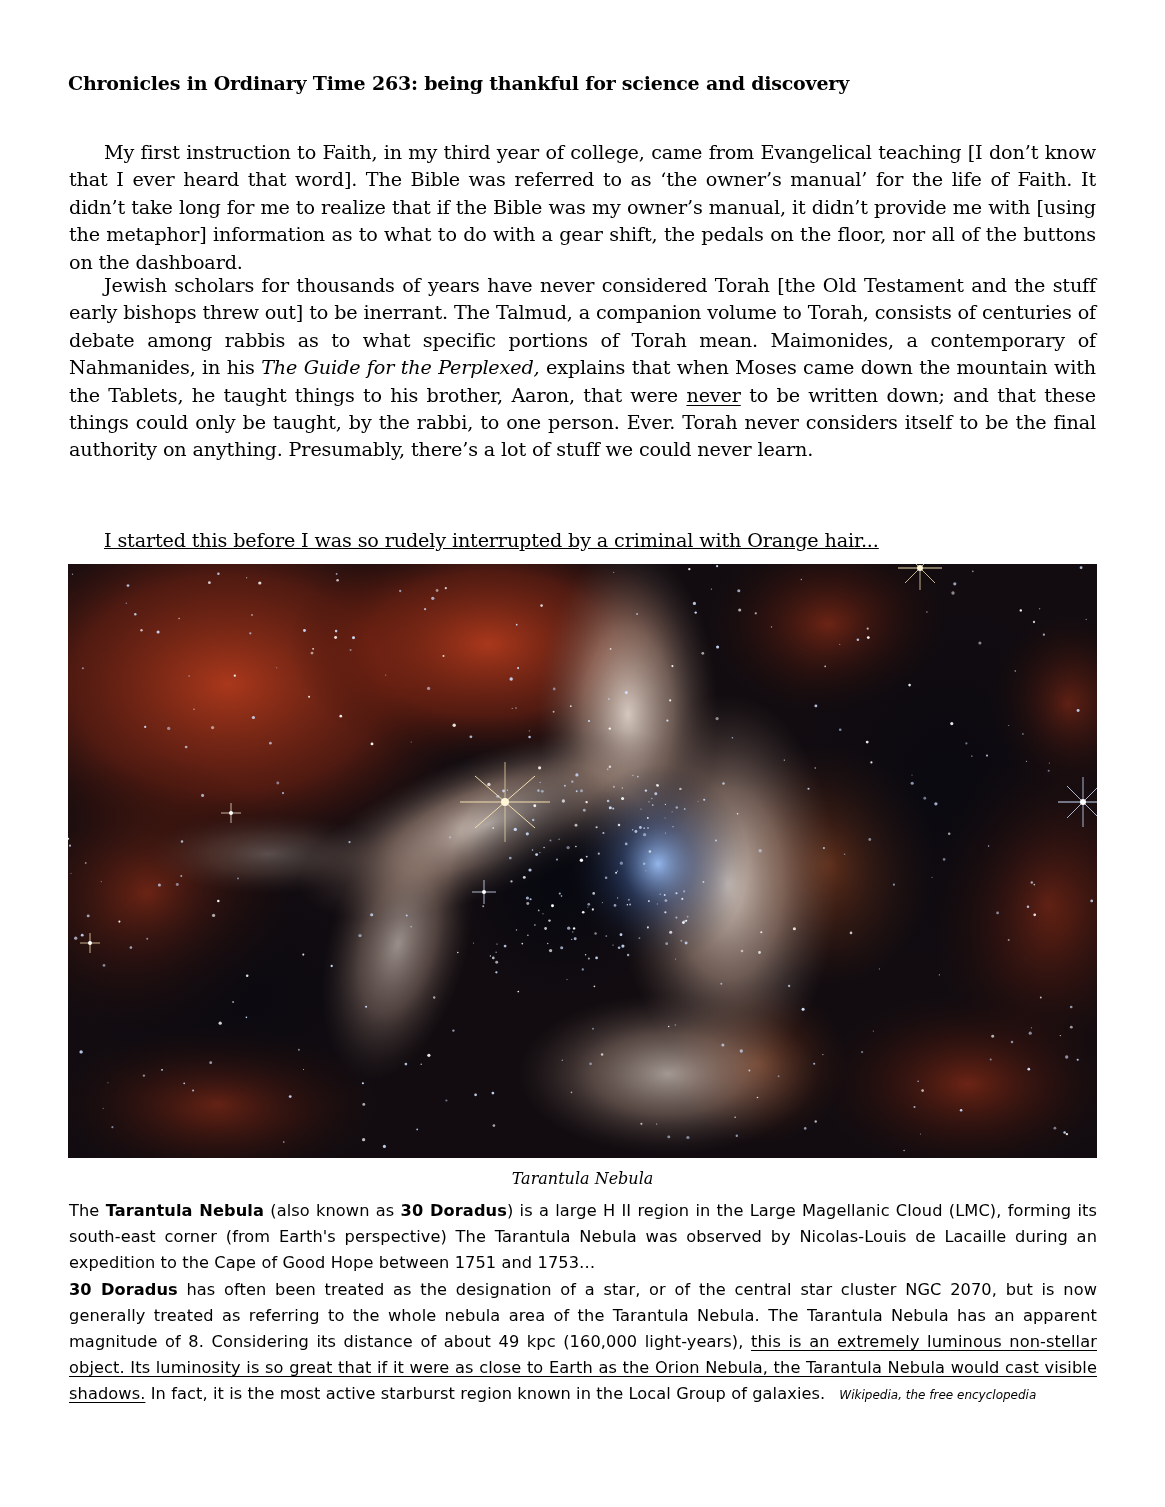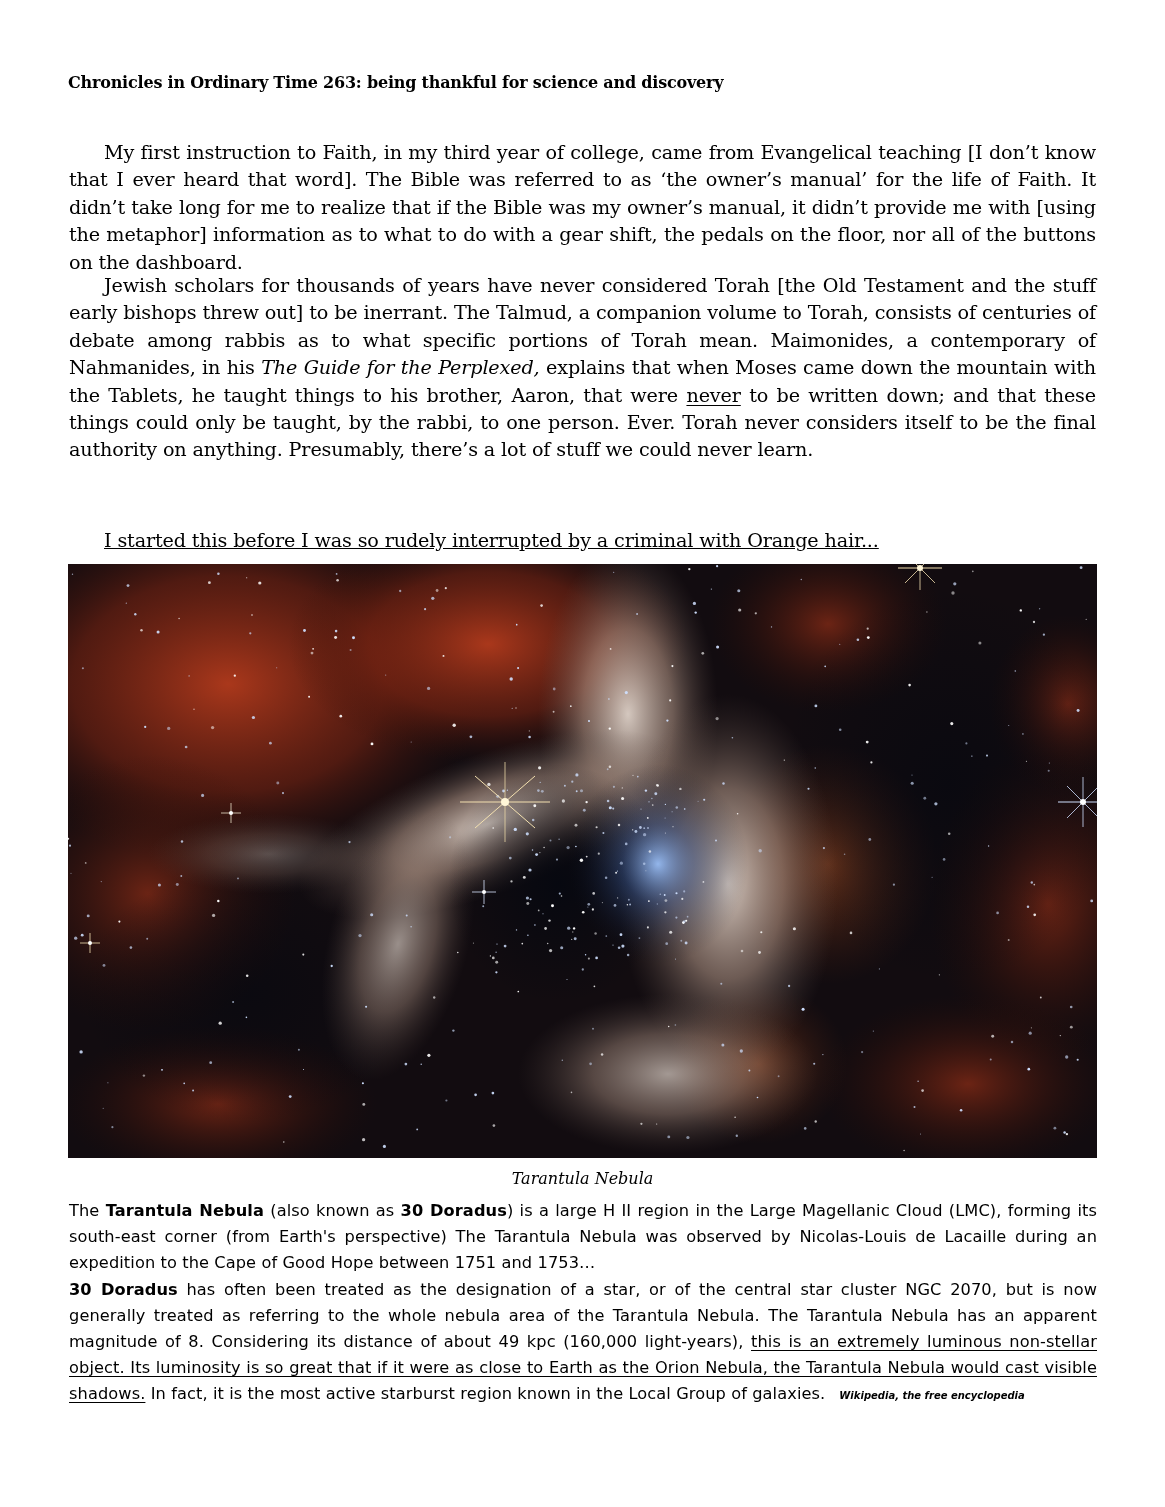--- a/index.html
+++ b/index.html
@@ -1,21 +1,21 @@
 <!DOCTYPE html>
 <html><head>
 <meta charset="utf-8">
 <style>
   html, body { margin: 0; padding: 0; background: #ffffff; }
   body { width: 1165px; height: 1507px; position: relative; overflow: hidden; color: #000; }
   .page { position: absolute; left: 0; top: 0; width: 1165px; height: 1507px; background: #fff; }
 
   .title {
     position: absolute; left: 68px; top: 70px; width: 1030px;
-    font-family: "DejaVu Serif", serif; font-weight: bold; font-size: 16px;
+    font-family: "DejaVu Serif", serif; font-weight: bold; font-size: 19px;
     line-height: 26px; letter-spacing: -0.2px; white-space: nowrap;
   }
 
   .serif-block {
     position: absolute; left: 69px; width: 1027px;
     font-family: "DejaVu Serif", serif; font-size: 19.2px; line-height: 27.4px;
     text-align: justify; letter-spacing: -0.15px;
   }
   .serif-block p { margin: 0; text-indent: 35px; }
   .p1 { top: 133px; margin-top: 6px; }
@@ -36,21 +36,21 @@
   }
 
   .sans-block {
     position: absolute; left: 69px; top: 1198px; width: 1028px;
     font-family: "DejaVu Sans", sans-serif; font-size: 16.2px; line-height: 26.2px;
     text-align: justify; letter-spacing: 0.1px;
   }
   .sans-block p { margin: 0; }
   .sans-block b { font-weight: bold; }
   .sans-block .u { text-decoration: underline; text-underline-offset: 3px; }
-  .sans-block .src { font-style: italic; font-size: 10px; margin-left: 14px; letter-spacing: 0; font-weight: bold; }
+  .sans-block .src { font-style: italic; font-size: 12px; margin-left: 14px; letter-spacing: 0; }
 </style>
 </head>
 <body>
 
 <div class="page">
 
   <div class="title">Chronicles in Ordinary Time 263: being thankful for science and discovery</div>
 
   <div class="serif-block p1">
     <p>My first instruction to Faith, in my third year of college, came from Evangelical teaching [I don’t know that I ever heard that word]. The Bible was referred to as ‘the owner’s manual’ for the life of Faith. It didn’t take long for me to realize that if the Bible was my owner’s manual, it didn’t provide me with [using the metaphor] information as to what to do with a gear shift, the pedals on the floor, nor all of the buttons on the dashboard.</p>

